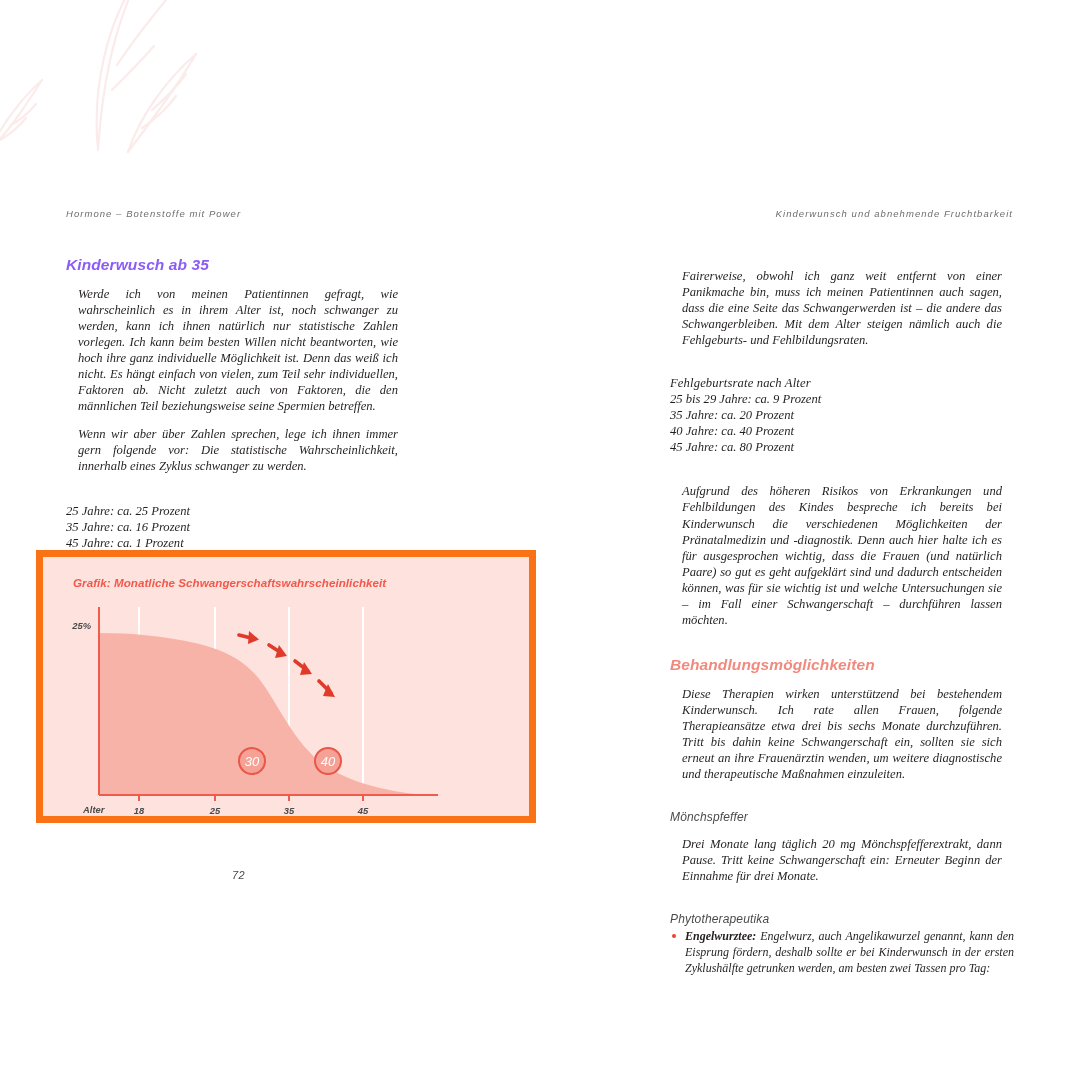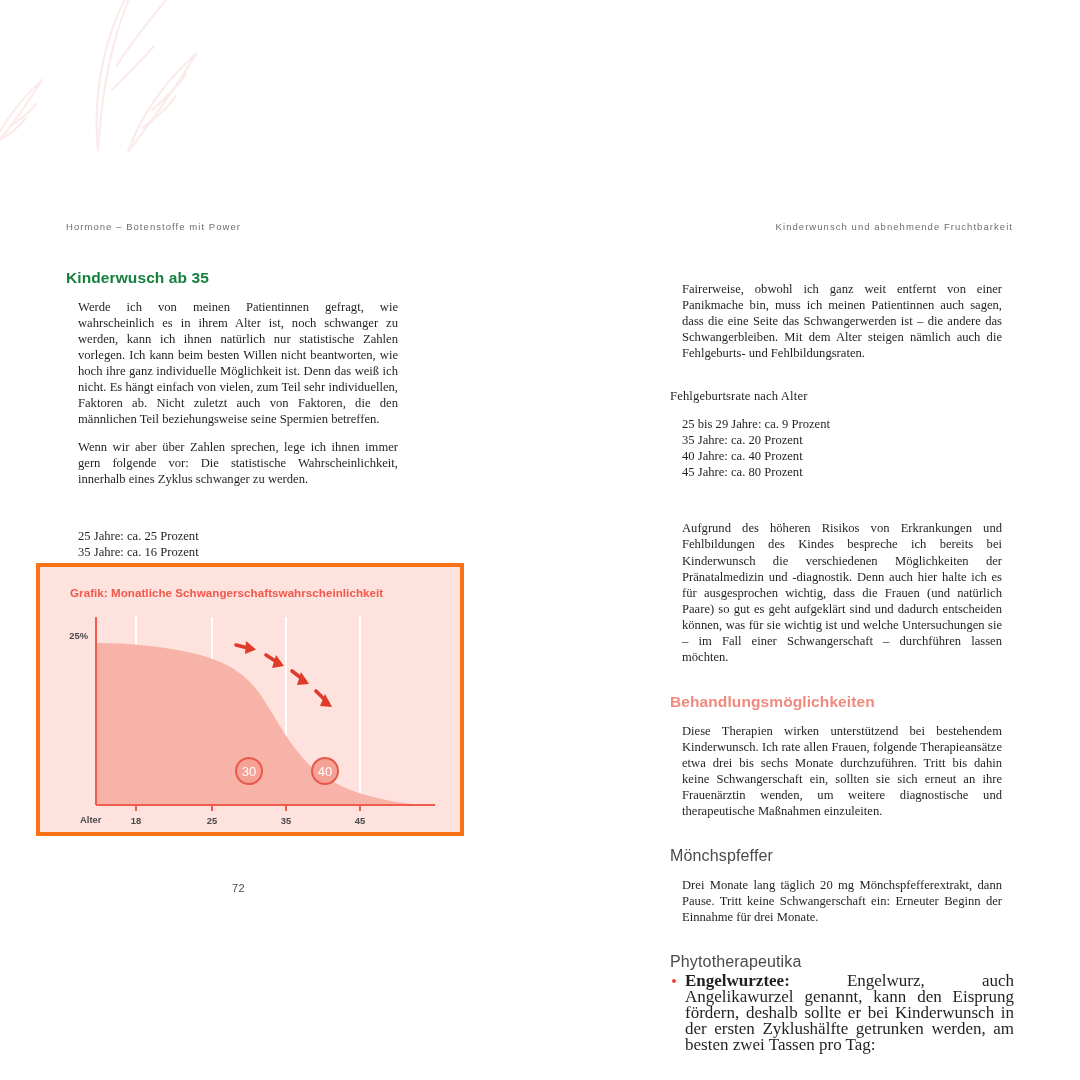--- a/index.html
+++ b/index.html
@@ -26,22 +26,23 @@
     pointer-events: none;
   }
 
   
   #spread {
     position: absolute;
     inset: 0;
   }
   .page {
     position: absolute;
-    top: 16px;
+    top: 3px;
     bottom: 0;
+    font-style: italic;
   }
   #page-left  { left: 0;    width: 540px; }
   #page-right { left: 540px; width: 540px; }
 
   .running-head {
     position: absolute;
     top: 205px;
     font-family: "Liberation Sans", sans-serif;
     font-size: 9.5px;
     letter-spacing: 1.05px;
@@ -57,87 +58,87 @@
     width: 344px;
   }
   #col-left  { left: 66px; }
   #col-right { left: 130px; }
 
   h2.section-title {
     margin: 0 0 2px 0;
     font-family: "Liberation Sans", sans-serif;
     font-size: 15.5px;
     font-weight: bold;
-    color: #15803d;
+    color: #8b5cf6;
     letter-spacing: 0.1px;
   }
   h2.section-title.soft { color: #f18a7e; }
 
   p.body {
     margin: 12px;
     font-size: 12.6px;
     line-height: 16.05px;
     text-align: justify;
     text-justify: inter-word;
     hyphens: manual;
   }
   p.body + p.body { margin-top: 0; }
   .gap-md { height: 16px; }
 
   .stat-list {
-    margin: 12px;
+    margin: 0;
     padding: 0;
     list-style: none;
   }
   .stat-list li {
     font-size: 12.6px;
     line-height: 16.05px;
   }
 
   h3.sub {
     margin: 0;
     font-family: "Liberation Sans", sans-serif;
-    font-size: 16px;
+    font-size: 12px;
     font-weight: normal;
     color: #4a4a4c;
     letter-spacing: 0.15px;
   }
 
   ul.bullets {
     margin: 2px 0 0 0;
     padding: 0;
     list-style: none;
   }
   ul.bullets li {
     position: relative;
     padding-left: 15px;
-    font-size: 17px;
+    font-size: 12px;
     line-height: 16.05px;
     text-align: justify;
   }
   ul.bullets li .dot {
     position: absolute;
     left: 2px;
     top: 6px;
     width: 4px;
     height: 4px;
     border-radius: 50%;
     background: #ef4136;
   }
   ul.bullets li b { font-weight: bold; }
 
   
   #chart-panel {
     position: absolute;
     left: 36px;
     top: 547px;
-    width: 428px;
+    width: 500px;
     height: 273px;
     background: #fde2dd;
-    border: 4px solid #f97316;
+    border: 7px solid #f97316;
     box-sizing: border-box;
   }
   #chart-title {
     position: absolute;
     left: 30px;
     top: 19px;
     font-family: "Liberation Sans", sans-serif;
     font-size: 11.6px;
     font-weight: bold;
     color: #f4574b;

